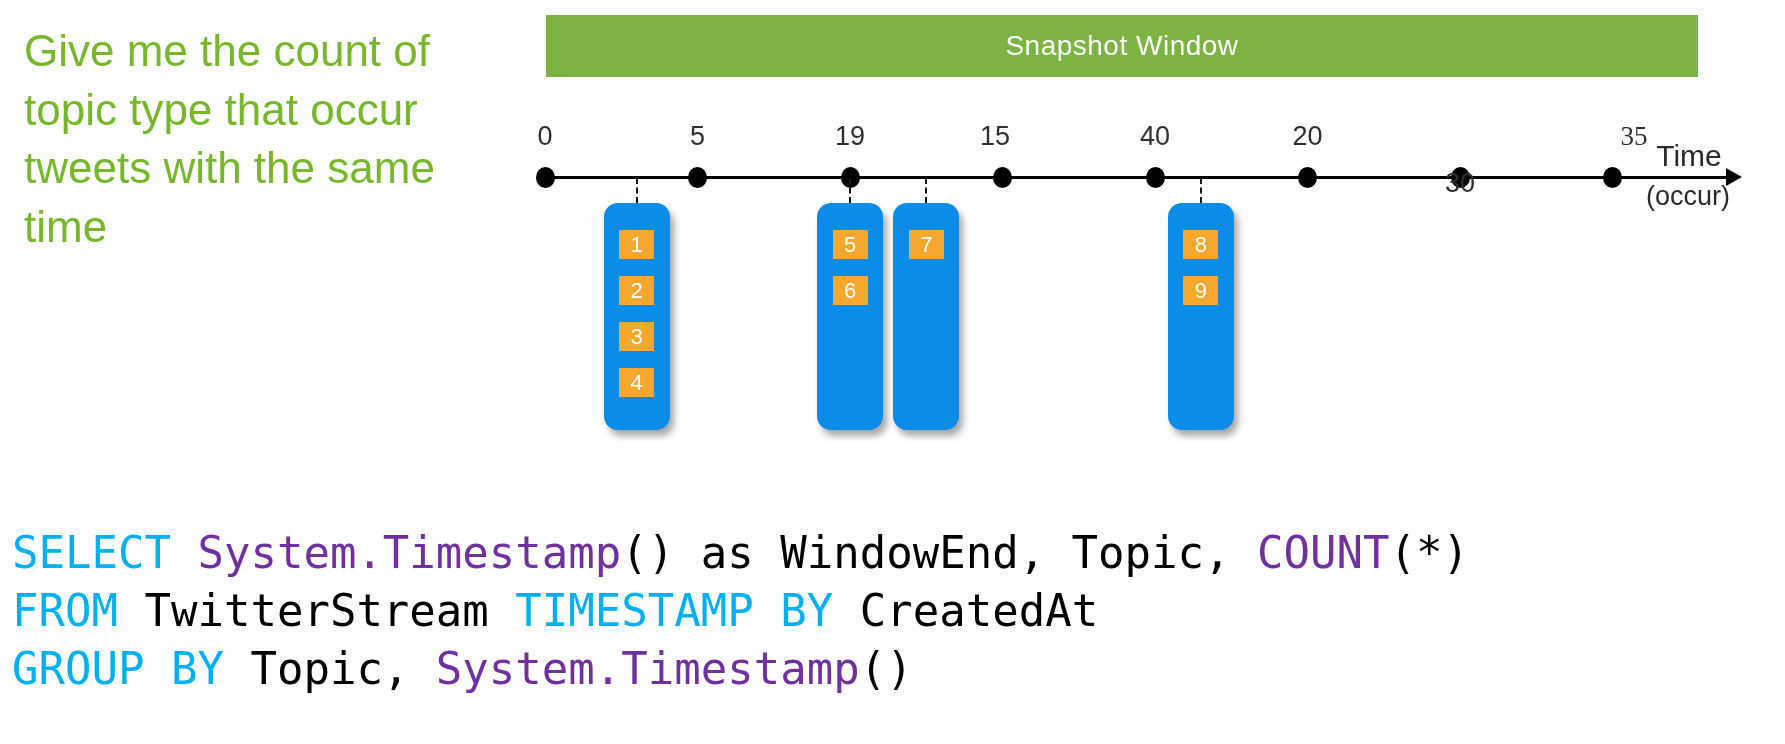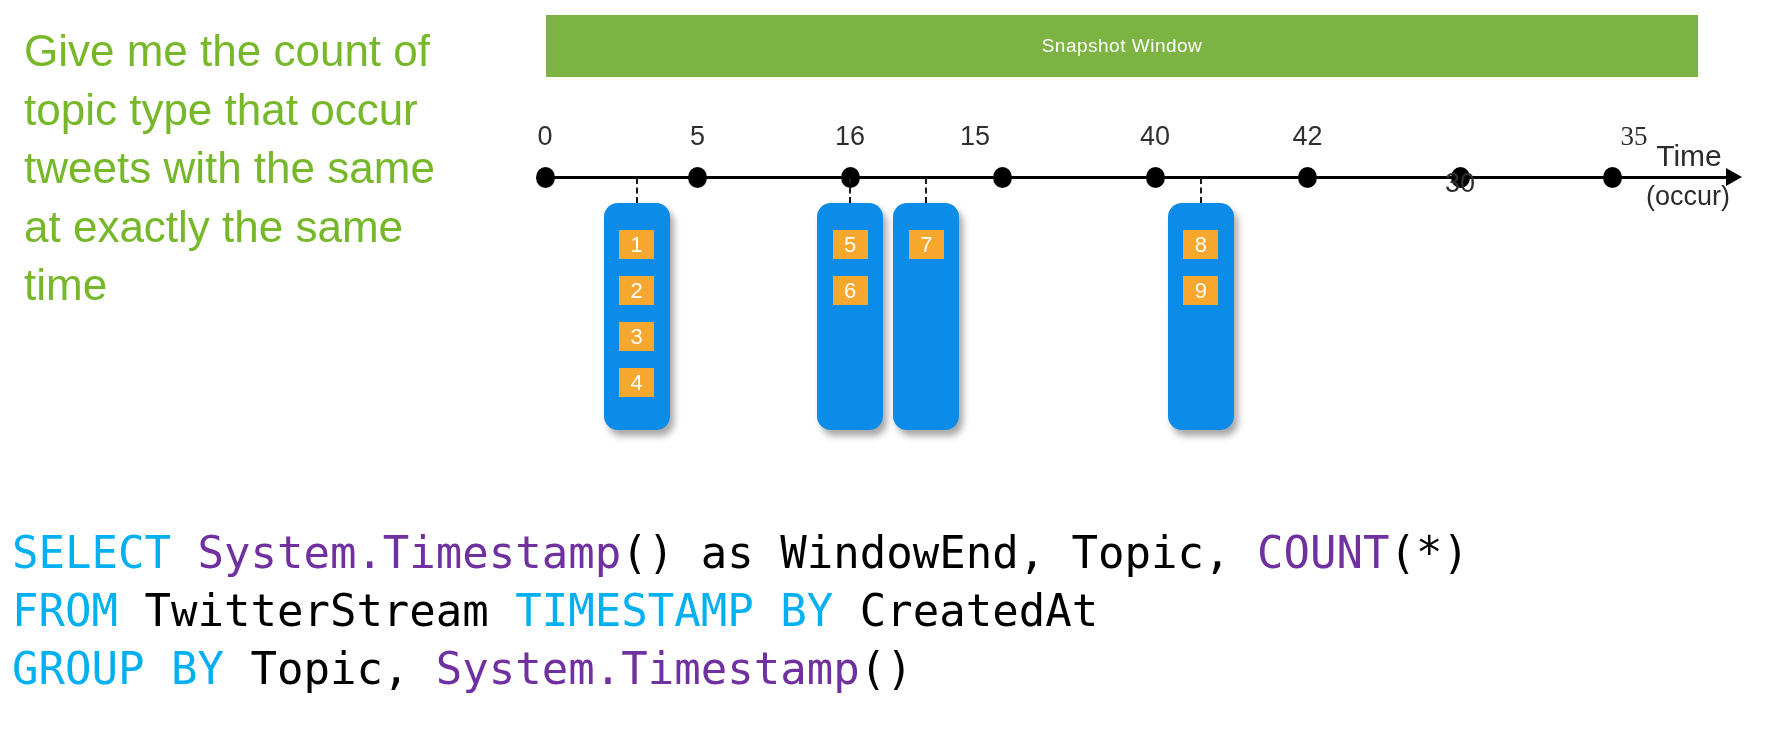--- a/index.html
+++ b/index.html
@@ -29,21 +29,21 @@
     left: 546px;
     top: 15px;
     width: 1152px;
     height: 62px;
     display: flex;
     align-items: center;
     justify-content: center;
   }
   .banner-label {
     color: #ffffff;
-    font-size: 19px;
+    font-size: 28px;
     font-weight: 300;
     letter-spacing: 0.5px;
   }
 
   
   .axis-line {
     position: absolute;
     top: 176px;
     height: 2.5px;
     background: #000000;
@@ -138,46 +138,45 @@
 </style>
 </head>
 <body>
 
 <div class="canvas">
 
   <div class="question" id="question" style="color: rgb(118, 184, 42);">
       <div>Give me the count of</div>
       <div>topic type that occur</div>
       <div>tweets with the same</div>
-      <div>at exactly the same</div>
       <div>time</div>
     </div>
 
   <div class="banner" id="banner" style="background: rgb(124, 179, 66);">
     <span class="banner-label" style="color: rgb(255, 255, 255);">Snapshot Window</span>
   </div>
 
   <div id="timeline">
     <div class="axis-line" id="axis-line" style="left: 545px; width: 1188px; background: rgb(0, 0, 0);"></div>
     <div class="arrowhead" id="arrowhead" style="left: 1726px;"></div>
     <div class="axis-title-time">Time</div>
     <div class="axis-title-unit">(occur)</div>
     <div id="ticks">
         <div class="tick-dot" style="left: 535.5px; background: rgb(0, 0, 0);"></div>
         <div class="tick-label" style="left: 510px;">0</div>
         <div class="tick-dot" style="left: 688px; background: rgb(0, 0, 0);"></div>
         <div class="tick-label" style="left: 662.5px;">5</div>
         <div class="tick-dot" style="left: 840.5px; background: rgb(0, 0, 0);"></div>
-        <div class="tick-label" style="left: 815px;">16</div>
+        <div class="tick-label" style="left: 815px;">19</div>
         <div class="tick-dot" style="left: 993px; background: rgb(0, 0, 0);"></div>
-        <div class="tick-label" style="left: 940px;">15</div>
+        <div class="tick-label" style="left: 960px;">15</div>
         <div class="tick-dot" style="left: 1145.5px; background: rgb(0, 0, 0);"></div>
         <div class="tick-label" style="left: 1120px;">40</div>
         <div class="tick-dot" style="left: 1298px; background: rgb(0, 0, 0);"></div>
-        <div class="tick-label" style="left: 1272.5px;">42</div>
+        <div class="tick-label" style="left: 1272.5px;">20</div>
         <div class="tick-dot" style="left: 1450.5px; background: rgb(0, 0, 0);"></div>
         <div class="tick-label" style="left: 1425px; margin-top: 47px;">30</div>
         <div class="tick-dot" style="left: 1603px; background: rgb(0, 0, 0);"></div>
         <div class="tick-label" style="left: 1599px; font-family: Liberation Serif, serif;">35</div>
       </div>
     <div id="groups">
         <div class="connector" style="left: 635.5px;"></div>
         <div class="event-box" style="left: 603.5px; background: rgb(11, 140, 233);">
           <div class="event-badge" style="background: rgb(245, 167, 46); color: rgb(255, 255, 255);">1</div>
           <div class="event-badge" style="background: rgb(245, 167, 46); color: rgb(255, 255, 255);">2</div>

